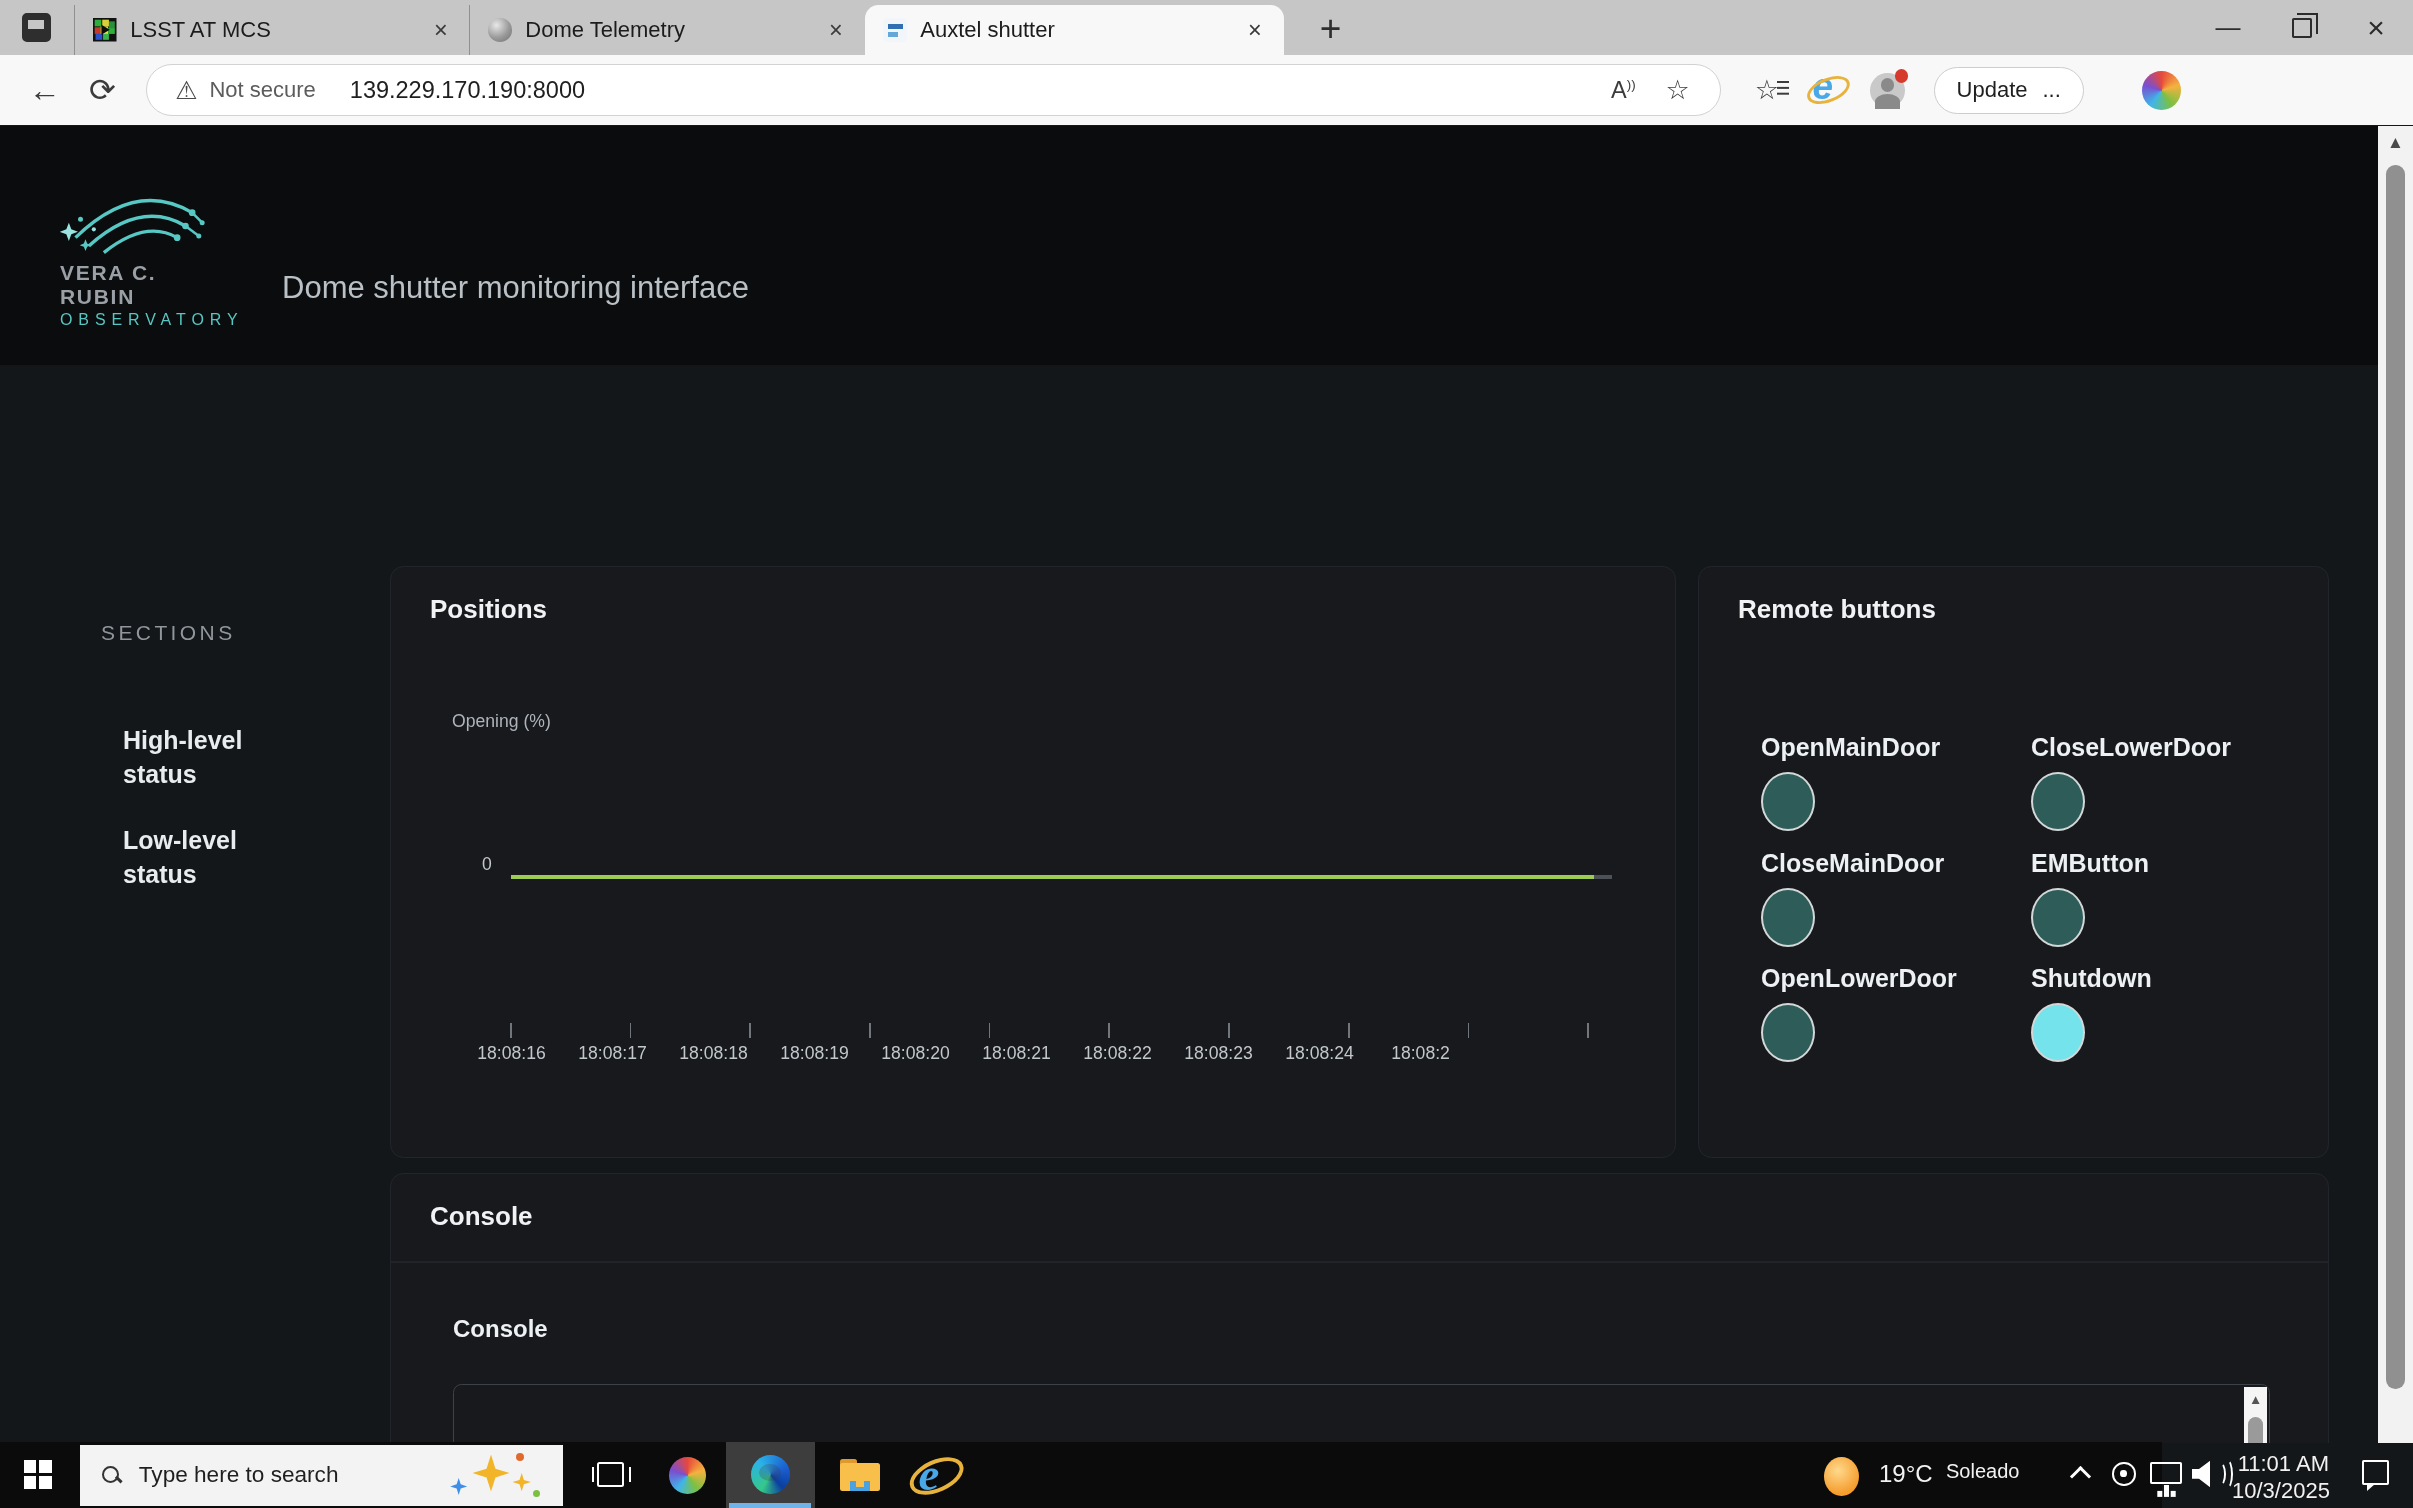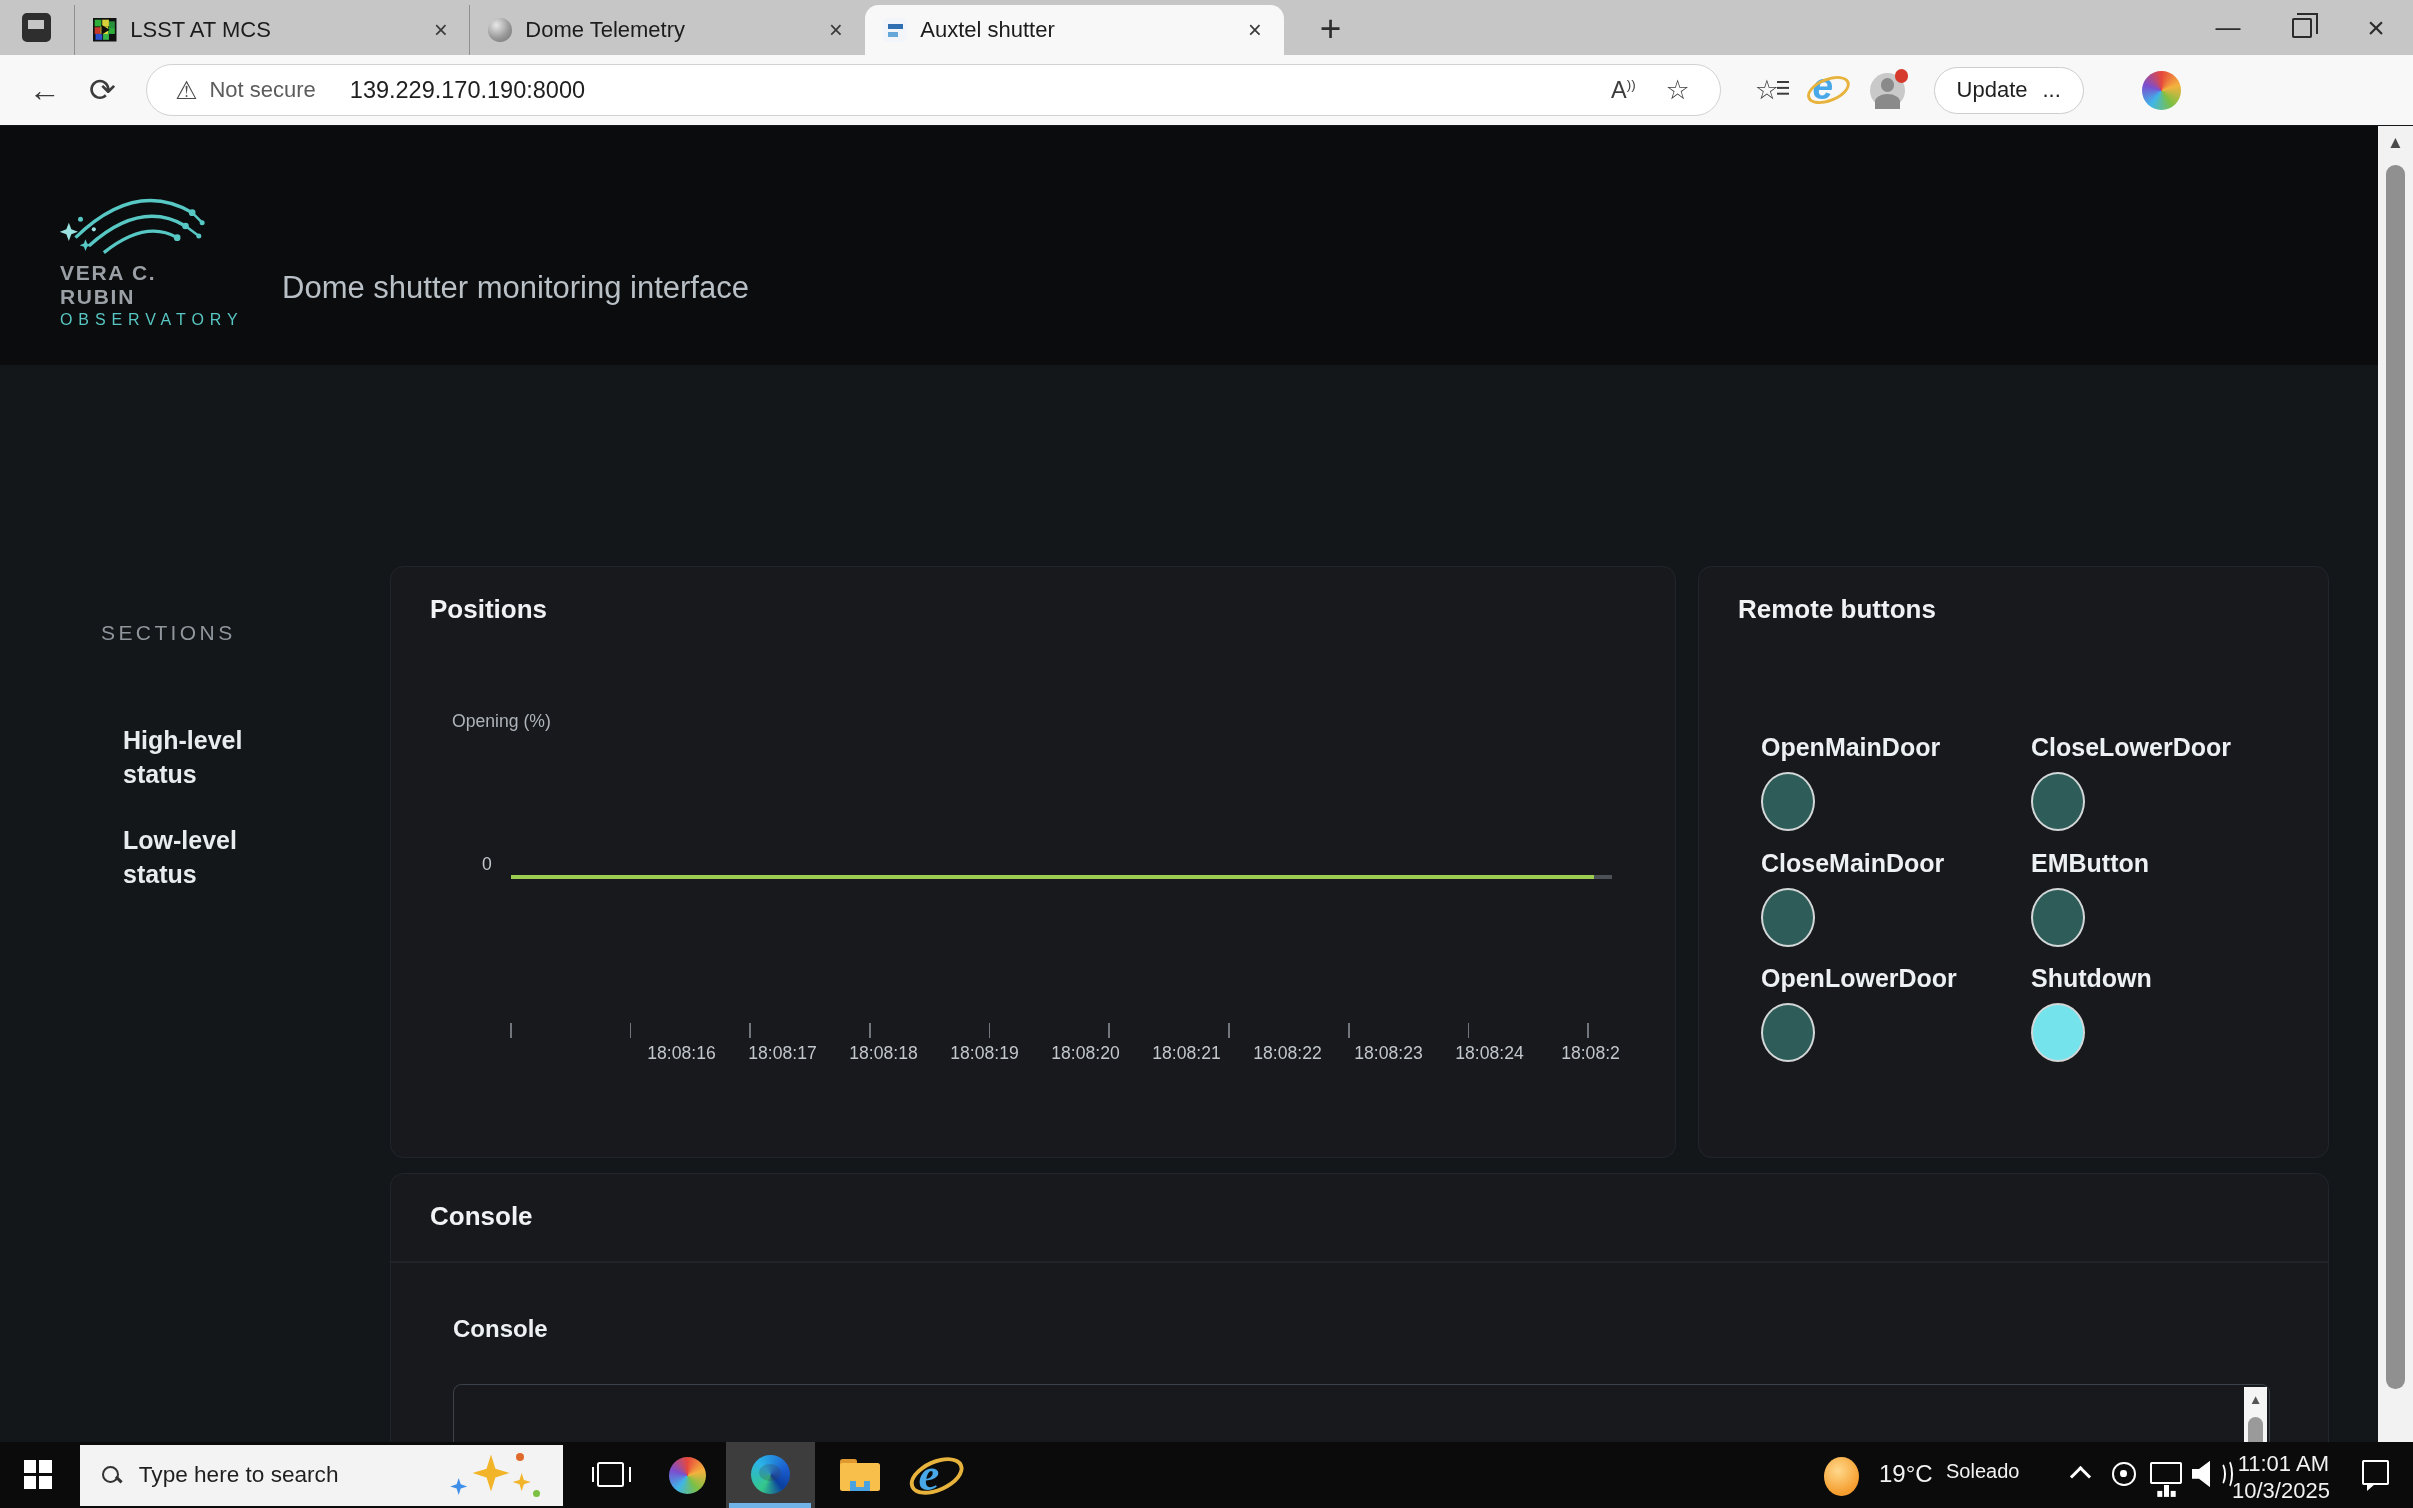--- a/index.html
+++ b/index.html
@@ -69,21 +69,21 @@
   #positions-card { left:390px; top:416px; width:1286px; height:592px; }
   #remote-card   { left:1698px; top:416px; width:631px; height:592px; }
   #console-card  { left:390px; top:1023px; width:1939px; height:469px; }
 
   .ylabel { position:absolute; left:61px; top:144px; font-size:17.6px; color:#aeb4ba; }
   .ytick  { position:absolute; left:91px; top:287px; font-size:17.6px; color:#c2c7cb; }
   .chart-line { position:absolute; left:120px; top:308px; width:1083px; height:4.2px; background:#9ccd52; }
   .chart-line::after { content:""; position:absolute; right:-18.4px; top:0; width:18.4px; height:4.2px; background:#4b5156; }
   .tickmarks { position:absolute; left:119px; top:456px; width:1079px; display:flex; justify-content:space-between; }
   .tickmarks i { width:1.7px; height:15px; background:#70767b; }
-  .ticklabels { position:absolute; left:70px; top:476px; width:1180px; display:flex; justify-content:flex-end; }
+  .ticklabels { position:absolute; left:70px; top:476px; width:1180px; display:flex; justify-content:flex-start; }
   .ticklabels span { width:101px; text-align:center; font-size:17.6px; color:#c2c7cb; }
 
   .rb-grid { position:absolute; left:62px; top:166px; width:520px; }
   .rb-cell { position:absolute; width:251px; }
   .rb-label { font-size:25px; font-weight:bold; color:#eef1f3; }
   .rb-circle { margin-top:10px; width:54px; height:59px; border-radius:50%; background:#2e5d59; border:2.5px solid #d3d7d7; }
   .rb-circle.hot { background:#74e3ec; }
 
   .console-divider { position:absolute; left:0; top:87px; width:100%; height:1.7px; background:#20242a; }
   .console-inner-title { position:absolute; left:62px; top:141px; font-size:24px; font-weight:bold; color:#eef1f3; }
@@ -91,21 +91,21 @@
   .console-text { position:absolute; left:25px; right:59px; top:11.7px; font-size:25px; line-height:40px; color:#a9b2ba; white-space:pre-wrap; word-break:break-word; }
   .cscroll { position:absolute; right:1.7px; top:1.7px; width:23.5px; height:251px; background:#f5f5f5; }
   .cscroll .arr { position:absolute; top:5px; left:0; width:23.5px; text-align:center; font-size:13.4px; color:#555; }
   .cscroll .thumb { position:absolute; top:30px; left:4.2px; width:15px; height:176px; border-radius:7.5px; background:#9a9a9a; }
 
   .page-scrollbar { position:absolute; right:0; top:126px; width:35px; height:1317px; background:#f2f2f2; z-index:6; }
   .page-scrollbar .arr { position:absolute; top:6.7px; width:35px; text-align:center; font-size:17px; color:#4a4a4a; }
   .page-scrollbar .thumb { position:absolute; top:39px; left:8.4px; width:18.4px; height:1224px; border-radius:9.2px; background:#909090; }
 
   
-  .taskbar { position:absolute; bottom:0; left:0; width:2413px; height:66px; background:#0b0b0b; z-index:10;margin-top:23px; }
+  .taskbar { position:absolute; bottom:0; left:0; width:2162px; height:66px; background:#0b0b0b; z-index:10;margin-top:23px; }
   .start { position:absolute; left:23.5px; top:18.4px; width:28.5px; height:28.5px; display:grid; grid-template-columns:12.6px 12.6px; grid-template-rows:12.6px 12.6px; gap:3.4px; }
   .start i { background:#fff; }
   .tsearch { position:absolute; left:80px; top:2.5px; width:483px; height:61px; background:#f3f3f3; display:flex; align-items:center; }
   .mag { position:relative; width:18.4px; height:18.4px; margin-left:22px; }
   .mag::before { content:""; position:absolute; left:0; top:0; width:13.4px; height:13.4px; border:2.5px solid #333; border-radius:50%; }
   .mag::after { content:""; position:absolute; left:12.6px; top:12.6px; width:7.5px; height:2.5px; background:#333; transform:rotate(45deg); }
   .tsearch .ph { margin-left:18.4px; font-size:22.6px; color:#1f1f1f; }
   .sparkles { position:absolute; right:23.5px; top:8.4px; width:101px; height:45px; }
   .spark { position:absolute; clip-path:polygon(50% 0,62% 38%,100% 50%,62% 62%,50% 100%,38% 62%,0 50%,38% 38%); }
   .spark.big { left:34px; top:1.7px; width:37px; height:37px; background:#f2b52a; }

